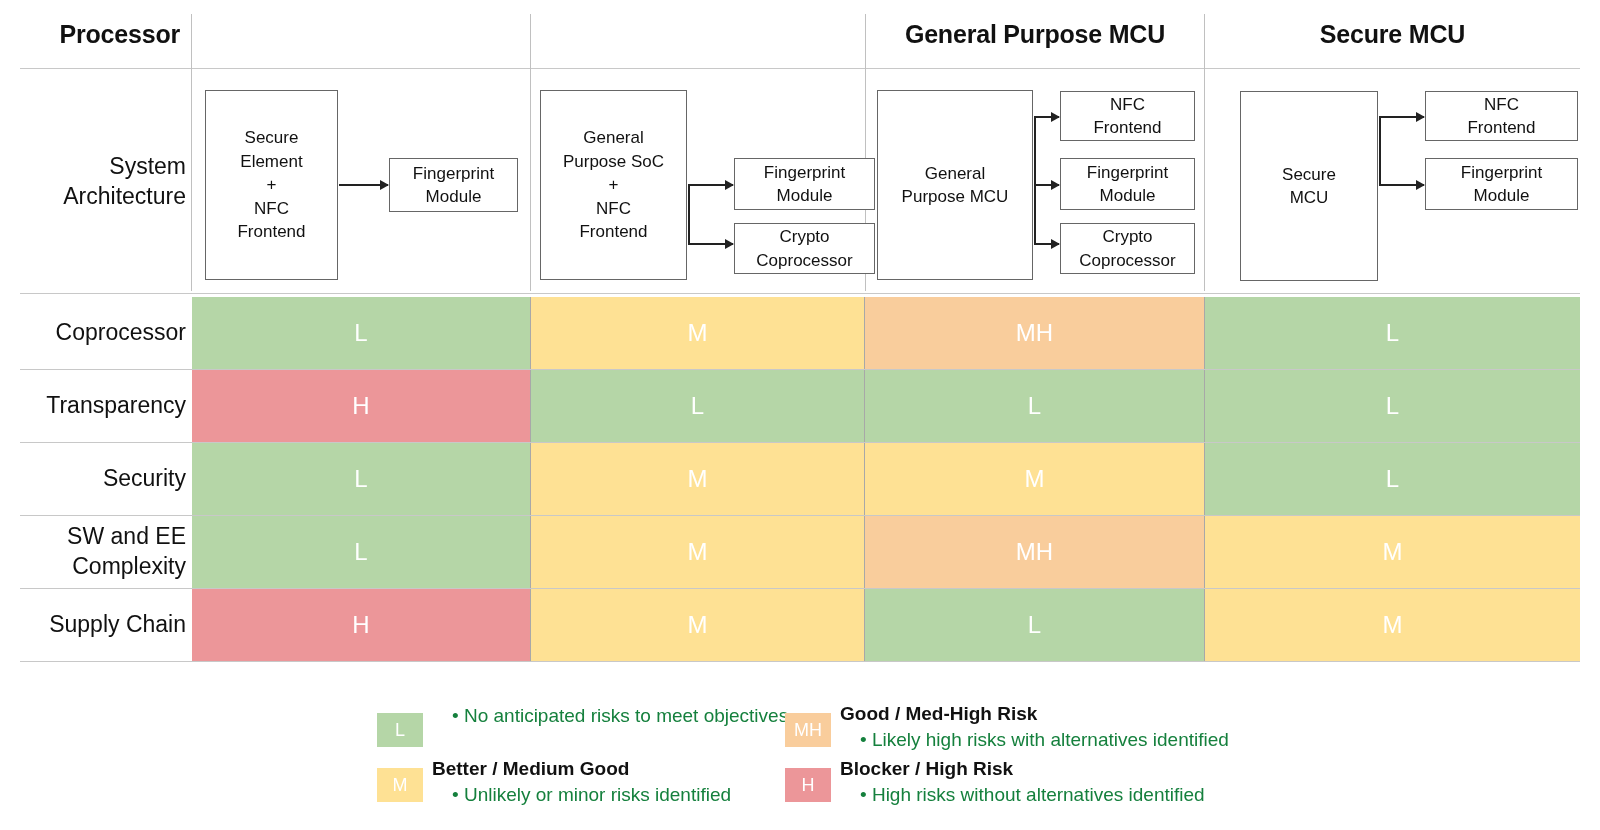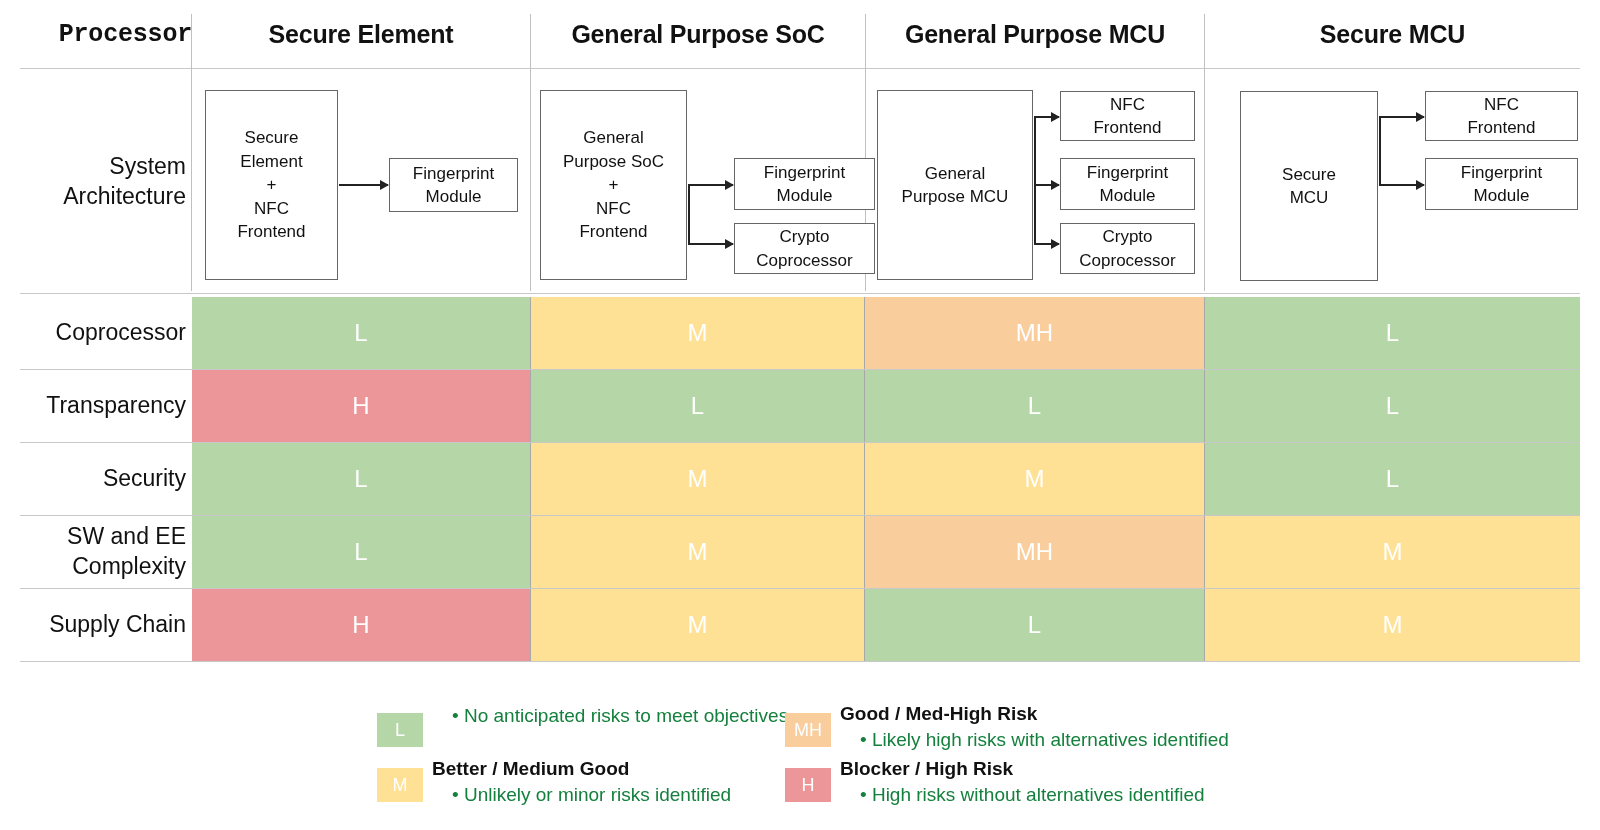--- a/index.html
+++ b/index.html
@@ -210,23 +210,21 @@
     margin-top: 2px;
     padding-left: 20px;
   }
 </style>
 </head>
 <body>
 
 <div id="matrix">
 
   <div class="hdr-row">
-    <div class="hdr-cell first" style="left:12px;width:186px;font-family:Liberation Mono, monospace;">Processor</div>
-    <div class="hdr-cell" style="left:192px;width:338px;">Secure Element</div>
-    <div class="hdr-cell" style="left:531px;width:334px;">General Purpose SoC</div>
+    <div class="hdr-cell first" style="left:0;width:186px;">Processor</div>
     <div class="hdr-cell" style="left:866px;width:338px;">General Purpose MCU</div>
     <div class="hdr-cell" style="left:1205px;width:375px;">Secure MCU</div>
   </div>
   <div class="hdr-underline"></div>
 
   <div class="vsep" style="left:191px;"></div>
   <div class="vsep" style="left:530px;"></div>
   <div class="vsep" style="left:865px;"></div>
   <div class="vsep" style="left:1204px;"></div>
 

